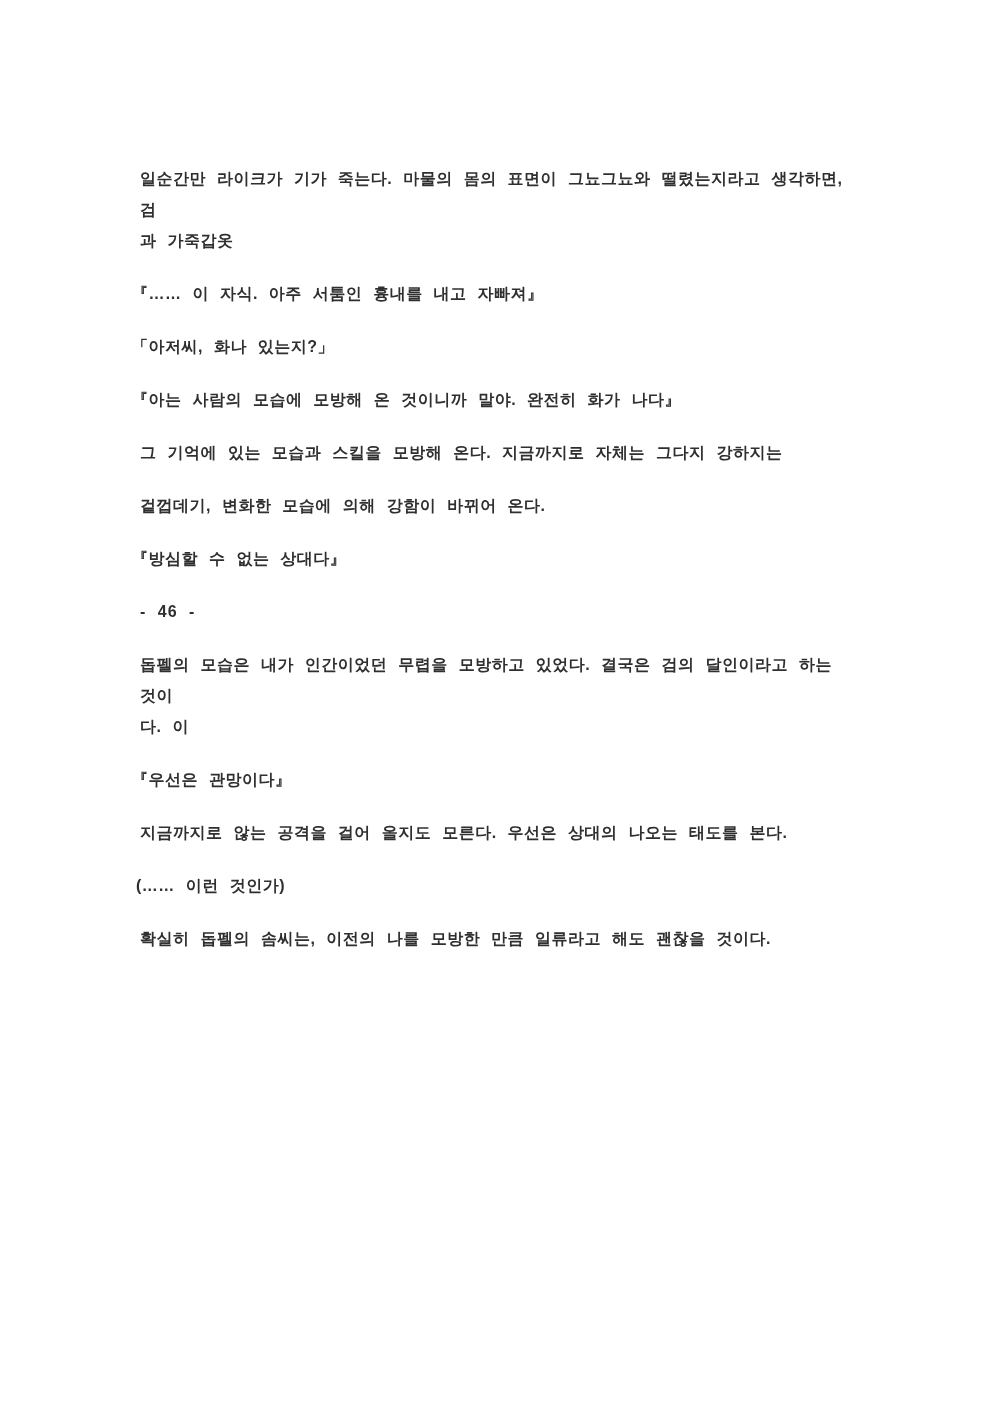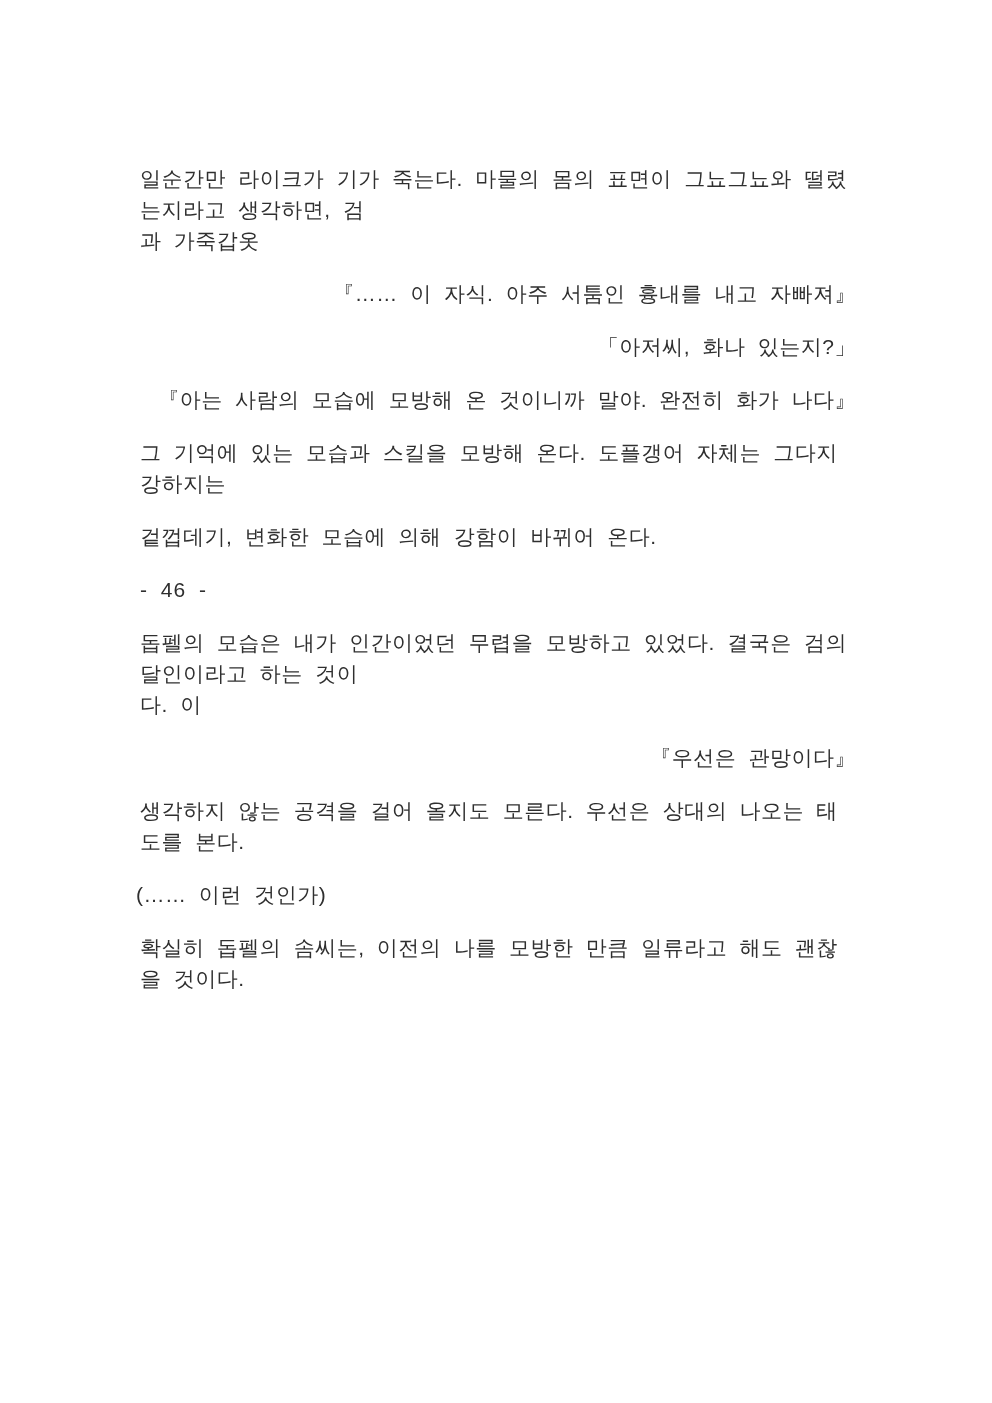--- a/index.html
+++ b/index.html
@@ -16,55 +16,56 @@
     font-family: "Liberation Sans", "DejaVu Sans", sans-serif;
   }
   .content {
     position: absolute;
     top: 163px;
     left: 140px;
     width: 716px;
   }
   .content p {
     margin: 0 0 22px 0;
-    font-size: 21px;
+    font-size: 16px;
     line-height: 31px;
     color: #2f2f2f;
     letter-spacing: 0.5px;
     word-spacing: 6px;
     white-space: pre-line;
     text-align: left;
+    font-weight: bold;
   }
   
   .content p.quote,
   .content p.speech {
     margin-left: -8px;
-    text-align: right;
   }
   .content p.thought {
     margin-left: -4px;
   }
   .content p.page-number {
     letter-spacing: 1px;
   }
 </style>
 </head>
 <body>
 
 <div class="page">
   <div class="content">
     <p class="narration">일순간만 라이크가 기가 죽는다. 마물의 몸의 표면이 그뇨그뇨와 떨렸는지라고 생각하면, 검
 과 가죽갑옷</p>
     <p class="quote">『…… 이 자식. 아주 서툼인 흉내를 내고 자빠져』</p>
     <p class="speech">「아저씨, 화나 있는지?」</p>
     <p class="quote">『아는 사람의 모습에 모방해 온 것이니까 말야. 완전히 화가 나다』</p>
-    <p class="narration">그 기억에 있는 모습과 스킬을 모방해 온다. 도플갱어 자체는 그다지 강하지는</p>
+    <p class="narration">그 기억에 있는 모습과 스킬을 모방해 온다. 지금까지로 자체는 그다지 강하지는</p>
     <p class="narration">겉껍데기, 변화한 모습에 의해 강함이 바뀌어 온다.</p>
+    <p class="quote">『방심할 수 없는 상대다』</p>
     <p class="page-number">- 46 -</p>
     <p class="narration">돕펠의 모습은 내가 인간이었던 무렵을 모방하고 있었다. 결국은 검의 달인이라고 하는 것이
 다. 이</p>
     <p class="quote">『우선은 관망이다』</p>
-    <p class="narration">생각하지 않는 공격을 걸어 올지도 모른다. 우선은 상대의 나오는 태도를 본다.</p>
+    <p class="narration">지금까지로 않는 공격을 걸어 올지도 모른다. 우선은 상대의 나오는 태도를 본다.</p>
     <p class="thought">(…… 이런 것인가)</p>
     <p class="narration">확실히 돕펠의 솜씨는, 이전의 나를 모방한 만큼 일류라고 해도 괜찮을 것이다.</p>
 
   </div>
 </div>
 
 </body></html>

